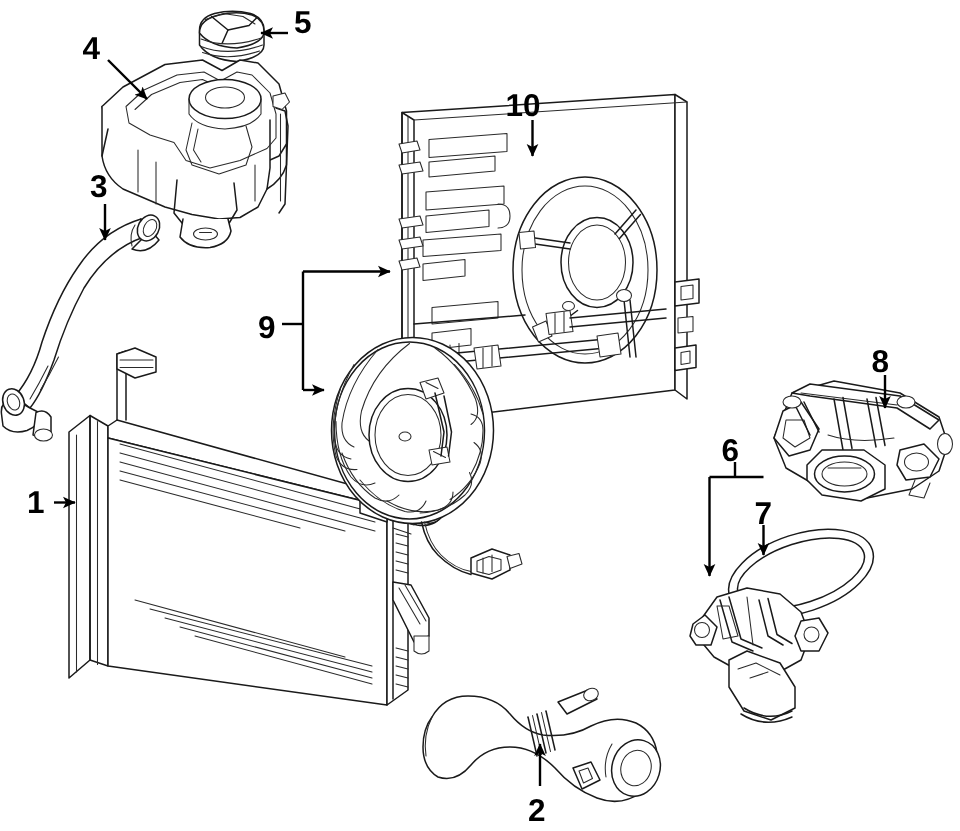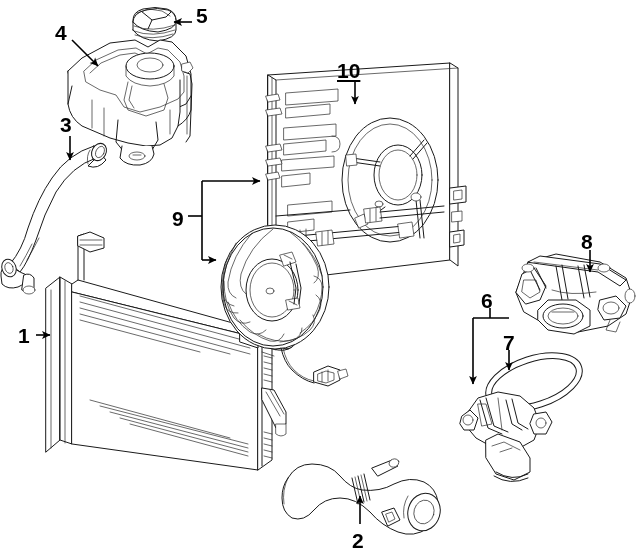--- a/index.html
+++ b/index.html
@@ -455,15 +455,15 @@
 
   <div class="callout-num" style="left:18px;  top:325px;">1</div>
   <div class="callout-num" style="left:352px; top:530px;">2</div>
   <div class="callout-num" style="left:60px;  top:114px;">3</div>
   <div class="callout-num" style="left:55px;  top:22px;">4</div>
   <div class="callout-num" style="left:196px; top:5px;">5</div>
   <div class="callout-num" style="left:481px; top:290px;">6</div>
   <div class="callout-num" style="left:503px; top:332px;">7</div>
   <div class="callout-num" style="left:581px; top:231px;">8</div>
   <div class="callout-num" style="left:172px; top:208px;">9</div>
-  <div class="callout-num" style="left:337px; top:60px;text-decoration:underline;">10</div>
+  <div class="callout-num" style="left:337px; top:60px;">10</div>
 
 </div>
 
 </body></html>

